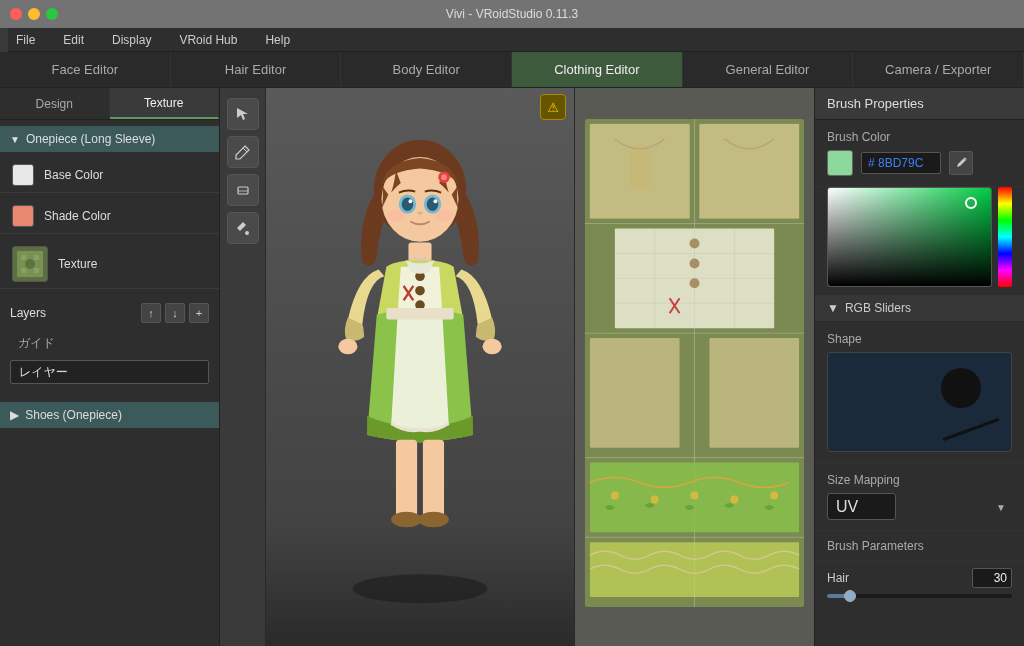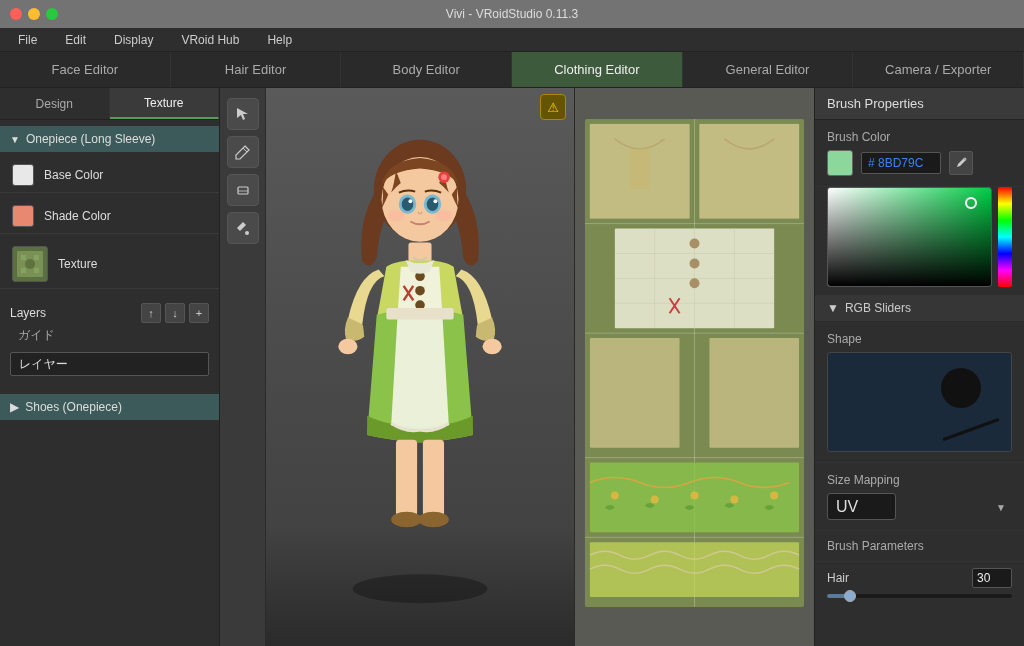--- a/index.html
+++ b/index.html
@@ -37,23 +37,24 @@
     .tl-red { background: #ff5f57; }
     .tl-yellow { background: #febc2e; }
     .tl-green { background: #28c840; }
 
     
     #menubar {
       height: 24px;
       background: #2e2e2e;
       display: flex;
       align-items: center;
-      padding: 0 12px;
+      padding: 0 2px;
       gap: 16px;
       border-bottom: 1px solid #222;
+      margin-left: 8px;
     }
     .menu-item {
       font-size: 12px;
       color: #ccc;
       cursor: pointer;
       padding: 2px 6px;
     }
 
     
     #editor-tabs {
@@ -159,20 +160,21 @@
     }
 
     
     #layers-section {
       padding: 8px 10px;
     }
     .layers-header {
       display: flex;
       align-items: center;
       justify-content: space-between;
+      margin-bottom: 8px;
     }
     .layers-controls {
       display: flex;
       gap: 4px;
     }
     .layers-btn {
       background: #444;
       border: 1px solid #555;
       color: #ccc;
       width: 20px;
@@ -503,20 +505,21 @@
       color: #ccc;
     }
     .param-value {
       font-size: 12px;
       color: #eee;
       background: #1a1a1a;
       border: 1px solid #555;
       border-radius: 2px;
       padding: 2px 4px;
       width: 40px;
+      text-align: right;
     }
     .param-slider {
       width: 100%;
       padding: 0 12px 8px;
     }
     .slider-track {
       height: 4px;
       background: #1a1a1a;
       border-radius: 2px;
       position: relative;

